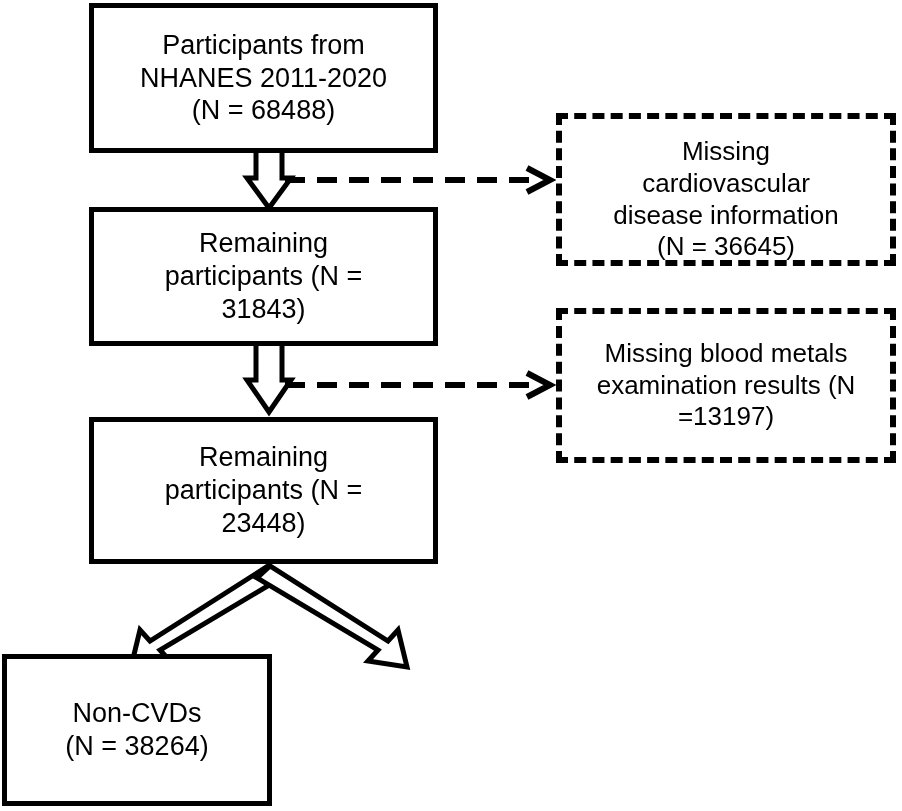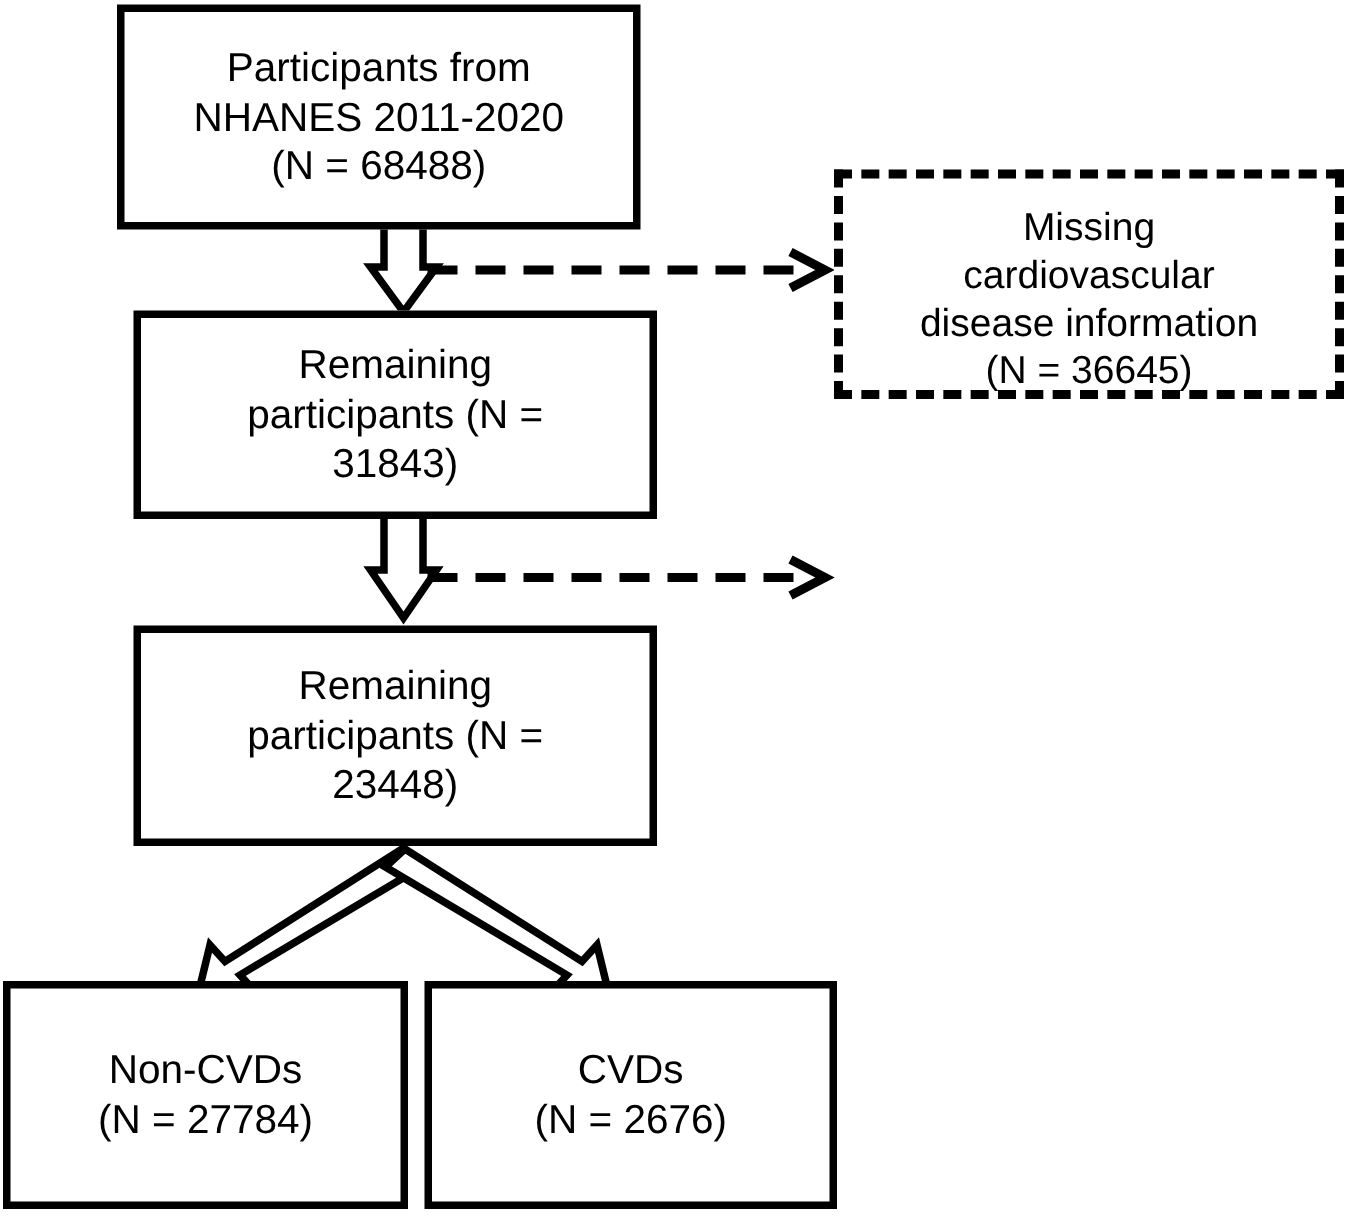--- a/index.html
+++ b/index.html
@@ -33,21 +33,21 @@
     line-height: 1.22;
     color: #000000;
   }
   .solid-box {
     border: 5px solid #000000;
   }
   .dashed-box {
     border: 6px dashed #000000;
   }
   
-  #box-source   { left: 78px;  top: 3px;   width: 349px; height: 150px; font-size: 27px; }
+  #box-source   { left: 89px;  top: 3px;   width: 349px; height: 150px; font-size: 27px; }
   #box-remain-1 { left: 89px;  top: 207px; width: 349px; height: 139px; font-size: 27px; }
   #box-remain-2 { left: 89px;  top: 417px; width: 349px; height: 147px; font-size: 27px; }
   
   #box-excl-1   { left: 556px; top: 113px; width: 340px; height: 153px; font-size: 26px; }
   #box-excl-2   { left: 556px; top: 308px; width: 340px; height: 155px; font-size: 26px; }
   
   #box-excl-1 .node-text { transform: translateY(10px); }
   
   #box-noncvd   { left: 2px;   top: 654px; width: 270px; height: 152px; font-size: 27px; }
   #box-cvd      { left: 283px; top: 654px; width: 275px; height: 152px; font-size: 27px; }
@@ -101,24 +101,25 @@
 23448)</span>
   </div>
 
   <div class="node dashed-box" id="box-excl-1">
     <span class="node-text">Missing
 cardiovascular
 disease information
 (N = 36645)</span>
   </div>
 
+  <div class="node dashed-box" id="box-excl-2">
+    <span class="node-text">Missing blood metals
+examination results (N
+=13197)</span>
+  </div>
 
   <div class="node solid-box" id="box-noncvd">
     <span class="node-text">Non-CVDs
-(N = 27784)</span>
+(N = 38264)</span>
   </div>
 
-  <div class="node solid-box" id="box-cvd">
-    <span class="node-text">CVDs
-(N = 2676)</span>
-  </div>
 
 </div>
 
 </body></html>

